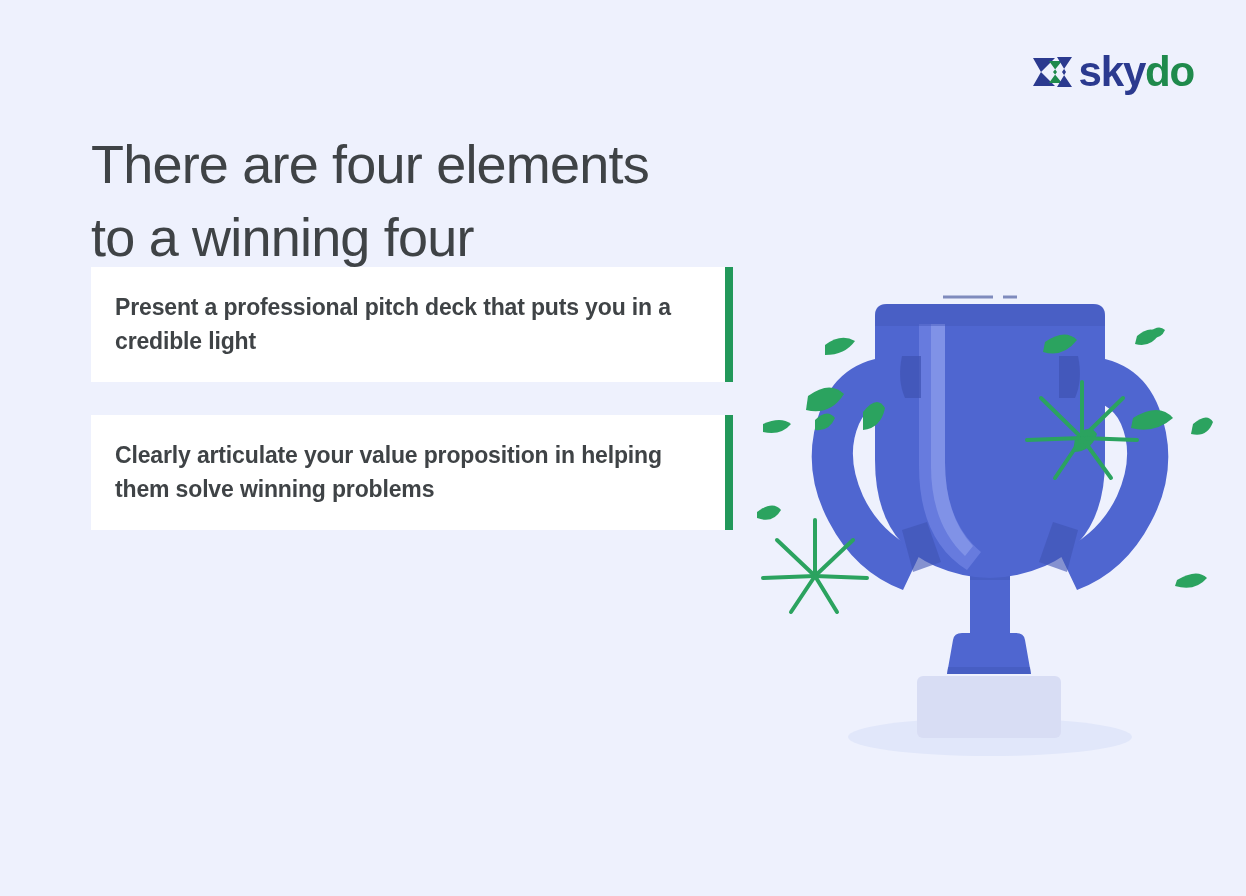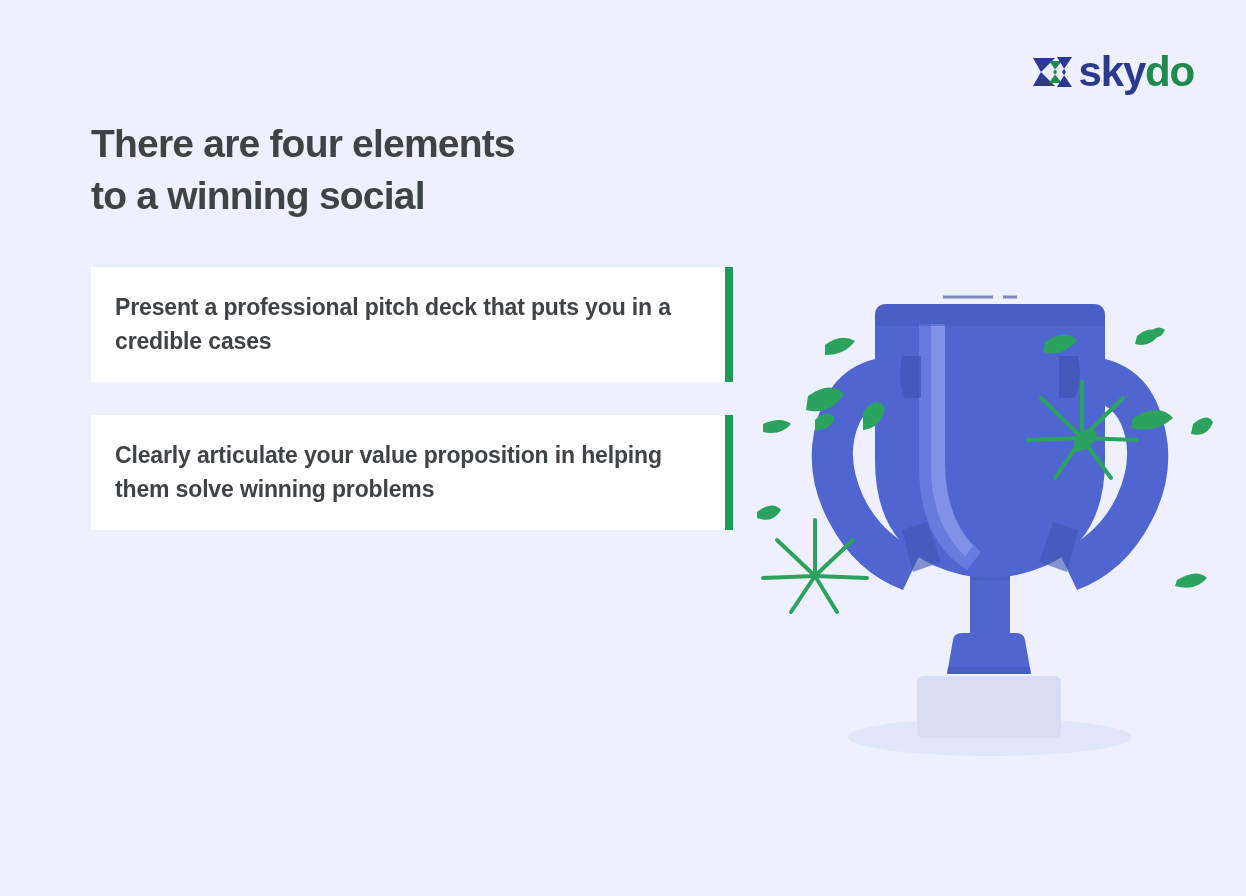--- a/index.html
+++ b/index.html
@@ -45,22 +45,22 @@
   }
   .logo-sky { color: #2b3a8f; }
   .logo-do  { color: #1f8a4c; }
 
   
   .headline {
     position: absolute;
     left: 91px;
     top: 92px;
     width: 620px;
-    font-size: 39px;
-    font-weight: 700;
+    font-size: 54px;
+    font-weight: 400;
     line-height: 1.34;
     color: #3f4346;
     letter-spacing: -0.8px;
   }
   .headline-line { display: block; }
 
   
   .cards {
     position: absolute;
     left: 91px;
@@ -125,28 +125,28 @@
         <path d="M2 6 L24 6 L10 20 L24 34 L2 34 L10 20 Z" fill="#2b3a8f"></path>
         <path d="M18 9 L31 9 L22 20 L31 31 L18 31 L26 20 Z" fill="#1f8a4c"></path>
         <path d="M26 5 L41 5 L31 20 L41 35 L26 35 L35 20 Z" fill="#2b3a8f"></path>
       </svg>
     </span>
     <span class="logo-text"><span class="logo-sky">sky</span><span class="logo-do">do</span></span>
   </div>
 
   <h1 class="headline">
     <span class="headline-line">There are four elements</span>
-    <span class="headline-line">to a winning social</span>
+    <span class="headline-line">to a winning four</span>
   </h1>
 
   <div class="cards">
 
     <div class="card">
       <div class="card-body">
-        <span class="card-text">Present a professional pitch deck that puts you in a credible cases</span>
+        <span class="card-text">Present a professional pitch deck that puts you in a credible light</span>
       </div>
       <span class="card-accent"></span>
     </div>
 
     <div class="card">
       <div class="card-body">
         <span class="card-text">Clearly articulate your value proposition in helping them solve winning problems</span>
       </div>
       <span class="card-accent"></span>
     </div>

